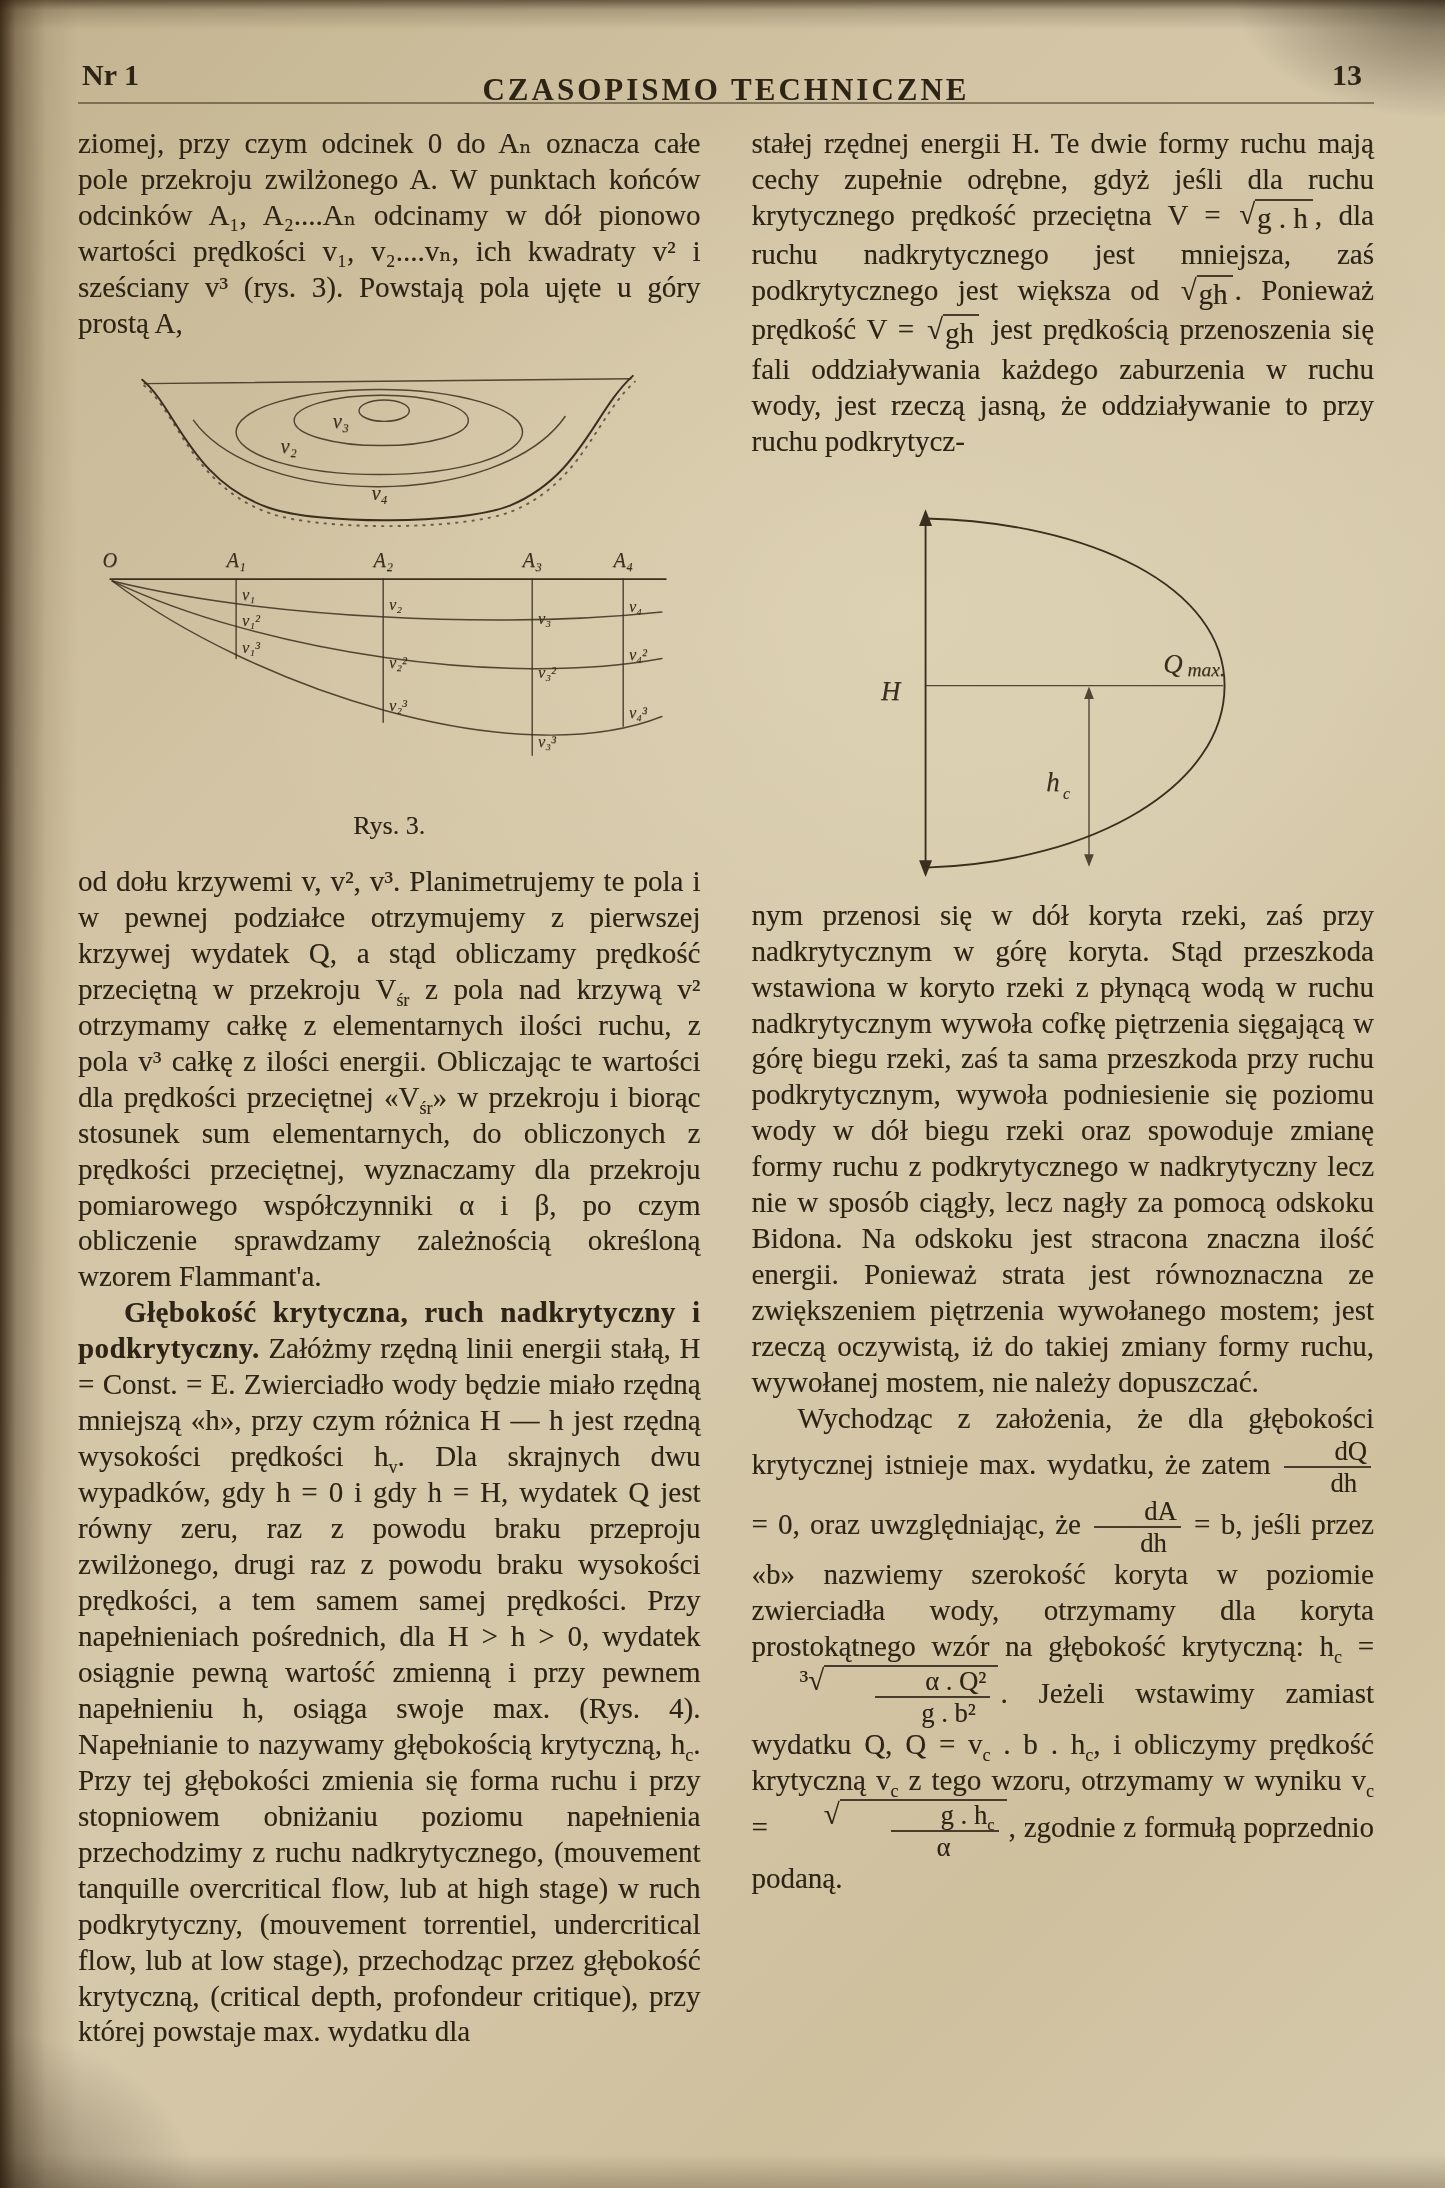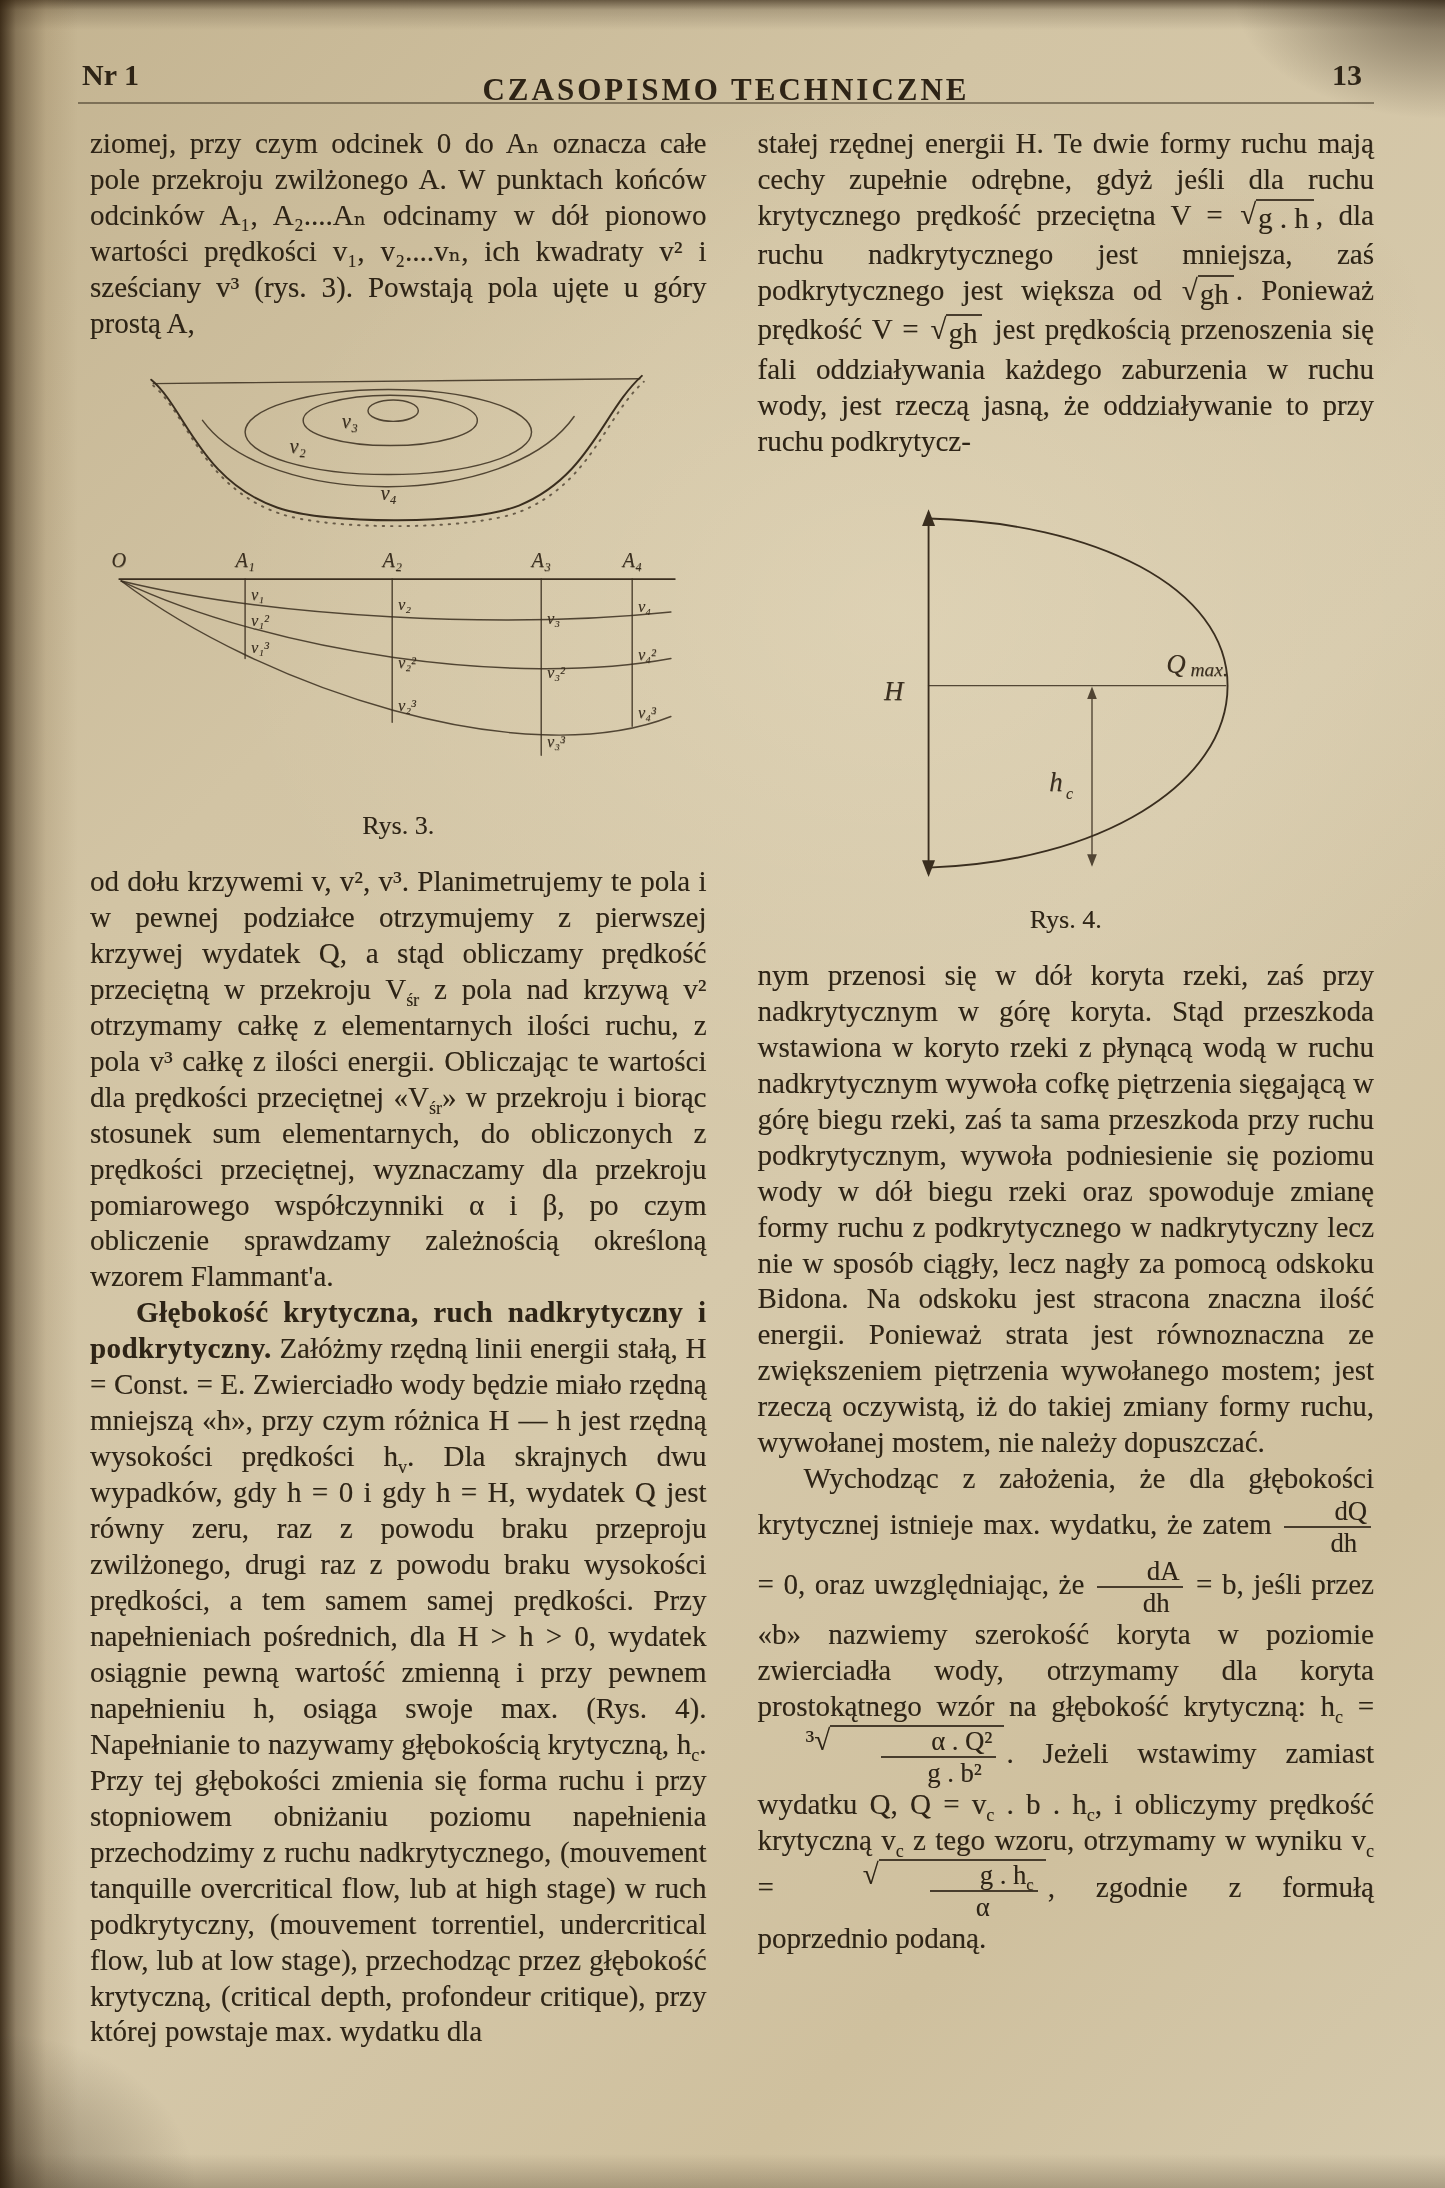--- a/index.html
+++ b/index.html
@@ -15,21 +15,21 @@
       linear-gradient(0deg, rgba(60,45,25,.28) 0px, transparent 34px),
       radial-gradient(900px 700px at 62% 28%, rgba(255,248,224,.22), transparent 75%),
       radial-gradient(260px 160px at 84% 14%, rgba(150,120,80,.14), transparent 80%),
       linear-gradient(135deg,#c3b390 0%, #d2c4a4 28%, #d6c9ab 55%, #cfc09e 80%, #d5c9ac 100%);
   }
   .sheet{position:absolute;left:78px;top:56px;width:1296px;}
   .header{position:relative;height:46px;border-bottom:2px solid rgba(52,41,26,.5);margin-bottom:20px;}
   .issue{position:absolute;left:4px;top:2px;font-weight:bold;font-size:30px;}
   .title{position:absolute;left:0;right:0;top:16px;text-align:center;font-weight:bold;font-size:31px;letter-spacing:3px;}
   .pagenum{position:absolute;right:12px;top:2px;font-weight:bold;font-size:30px;}
-  .cols{display:flex;gap:51px;margin-top:22px;margin-left:12px;}
+  .cols{display:flex;gap:51px;margin-top:22px;}
   .col{flex:1;min-width:0;text-align:justify;font-size:29px;line-height:1.24;
        text-shadow:0.3px 0.4px 0.6px rgba(47,37,23,.35);}
   .col p{margin:0;}
   .indent{text-indent:46px;}
   sub,sup{font-size:62%;line-height:0;}
   b{letter-spacing:.4px;}
   .frac{display:inline-flex;flex-direction:column;text-align:left;vertical-align:middle;
         line-height:1.05;font-size:.92em;margin:0 3px;}
   .fnum{border-bottom:2px solid rgba(47,37,23,.85);padding:0 4px 1px;display:block;}
   .fden{padding-top:1px;display:block;}
@@ -139,21 +139,20 @@
             <path class="ink" stroke-width="2.5" d="M 132 26 C 310 30, 454 100, 454 206 C 454 312, 316 396, 132 402"></path>
             <line class="ink thin" x1="132" y1="206" x2="452" y2="206"></line>
             <line class="ink thin" x1="308" y1="210" x2="308" y2="398" marker-start="url(#ar4)" marker-end="url(#ar4)"></line>
             <text class="figlabel figlabel-lg" x="84" y="222" font-style="normal">H</text>
             <text class="figlabel figlabel-lg" x="262" y="320">h</text>
             <text class="figlabel figlabel-sm" x="280" y="328">c</text>
             <text class="figlabel figlabel-lg" x="388" y="192">Q</text>
             <text class="figlabel" x="414" y="196">max.</text>
           </g>
         </svg>
-        <div class="fig-caption">Rys. 4.</div>
       </div>
 
       <p>nym przenosi się w dół koryta rzeki, zaś przy nadkrytycznym w górę koryta. Stąd przeszkoda wstawiona w koryto rzeki z płynącą wodą w ruchu nadkrytycznym wywoła cofkę piętrzenia sięgającą w górę biegu rzeki, zaś ta sama przeszkoda przy ruchu podkrytycznym, wywoła podniesienie się poziomu wody w dół biegu rzeki oraz spowoduje zmianę formy ruchu z podkrytycznego w nadkrytyczny lecz nie w sposób ciągły, lecz nagły za pomocą odskoku Bidona. Na odskoku jest stracona znaczna ilość energii. Ponieważ strata jest równoznaczna ze zwiększeniem piętrzenia wywołanego mostem; jest rzeczą oczywistą, iż do takiej zmiany formy ruchu, wywołanej mostem, nie należy dopuszczać.</p>
       <p class="indent">Wychodząc z założenia, że dla głębokości krytycznej istnieje max. wydatku, że zatem <span class="frac">
             <span class="fnum">dQ</span>
             <span class="fden">dh</span>
           </span> = 0, oraz uwzględniając, że <span class="frac">
             <span class="fnum">dA</span>
             <span class="fden">dh</span>
           </span> = b, jeśli przez «b» nazwiemy szerokość koryta w poziomie zwierciadła wody, otrzymamy dla koryta prostokątnego wzór na głębokość krytyczną:  h<sub>c</sub> = <span class="rad">

